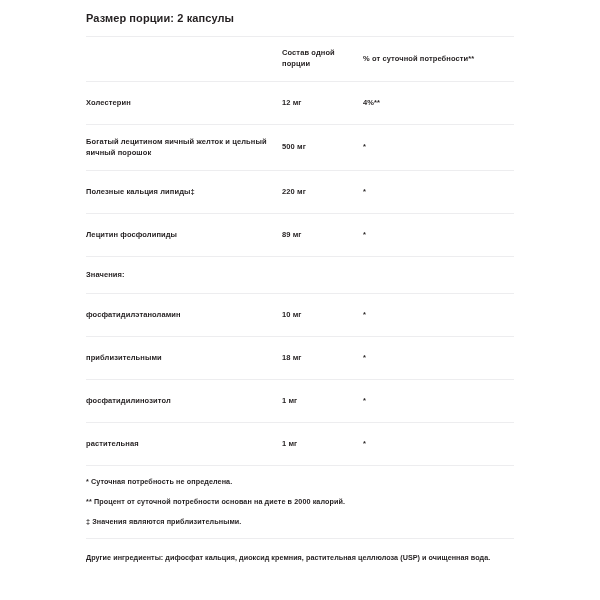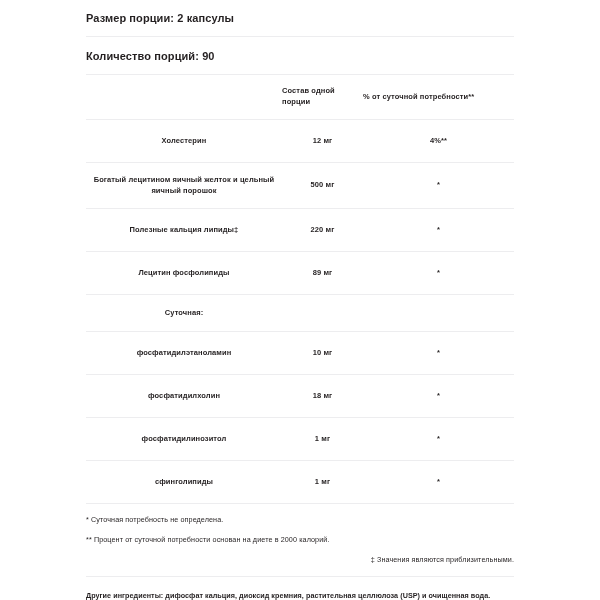--- a/index.html
+++ b/index.html
@@ -54,46 +54,45 @@
     font-weight: bold;
     letter-spacing: .1px;
     line-height: 1.45;
   }
   .nutri-table thead th {
     height: 44px;
     vertical-align: middle;
   }
   .nutri-table tbody td {
     height: 42px;
-    text-align: center;
   }
   .nutri-table tbody tr.tall td {
     height: 45px;
   }
   .nutri-table tbody tr.group-head td {
     height: 36px;
   }
   .star {
     font-size: 8px;
     line-height: 1;
   }
 
   
   .footnotes {
     padding-top: 11px;
     border-bottom: 1px solid #ededef;
     padding-bottom: 12px;
   }
   .footnote {
     font-size: 7.2px;
-    font-weight: normal;
+    font-weight: bold;
     letter-spacing: .1px;
     margin: 0 0 11px 0;
   }
-  .footnote:last-child { margin-bottom: 0; text-align: right; }
+  .footnote:last-child { margin-bottom: 0; }
 
   
   .notes {
     padding-top: 13px;
   }
   .note {
     font-size: 7.2px;
     font-weight: bold;
     letter-spacing: .05px;
     line-height: 1.62;
@@ -103,23 +102,20 @@
 </style>
 </head>
 <body>
 
 <div class="panel">
 
   <div class="serving-row">
     <span>Размер порции: 2 капсулы</span>
   </div>
 
-  <div class="serving-row">
-    <span>Количество порций: 90</span>
-  </div>
 
   <table class="nutri-table">
     <colgroup>
       <col class="c-name">
         <col class="c-amt">
         <col class="c-dv">
     </colgroup>
     <thead>
       <tr>
         <th></th>
@@ -142,41 +138,41 @@
         <td>Полезные кальция липиды‡</td>
         <td>220 мг</td>
         <td class="star">*</td>
       </tr>
       <tr>
         <td>Лецитин фосфолипиды</td>
         <td>89 мг</td>
         <td class="star">*</td>
       </tr>
       <tr class="group-head">
-        <td>Суточная:</td>
+        <td>Значения:</td>
         <td></td>
         <td></td>
       </tr>
       <tr>
         <td>фосфатидилэтаноламин</td>
         <td>10 мг</td>
         <td class="star">*</td>
       </tr>
       <tr>
-        <td>фосфатидилхолин</td>
+        <td>приблизительными</td>
         <td>18 мг</td>
         <td class="star">*</td>
       </tr>
       <tr>
         <td>фосфатидилинозитол</td>
         <td>1 мг</td>
         <td class="star">*</td>
       </tr>
       <tr>
-        <td>сфинголипиды</td>
+        <td>растительная</td>
         <td>1 мг</td>
         <td class="star">*</td>
       </tr>
     </tbody>
   </table>
 
   <div class="footnotes">
     <p class="footnote">* Суточная потребность не определена.</p>
     <p class="footnote">** Процент от суточной потребности основан на диете в 2000 калорий.</p>
     <p class="footnote">‡ Значения являются приблизительными.</p>

